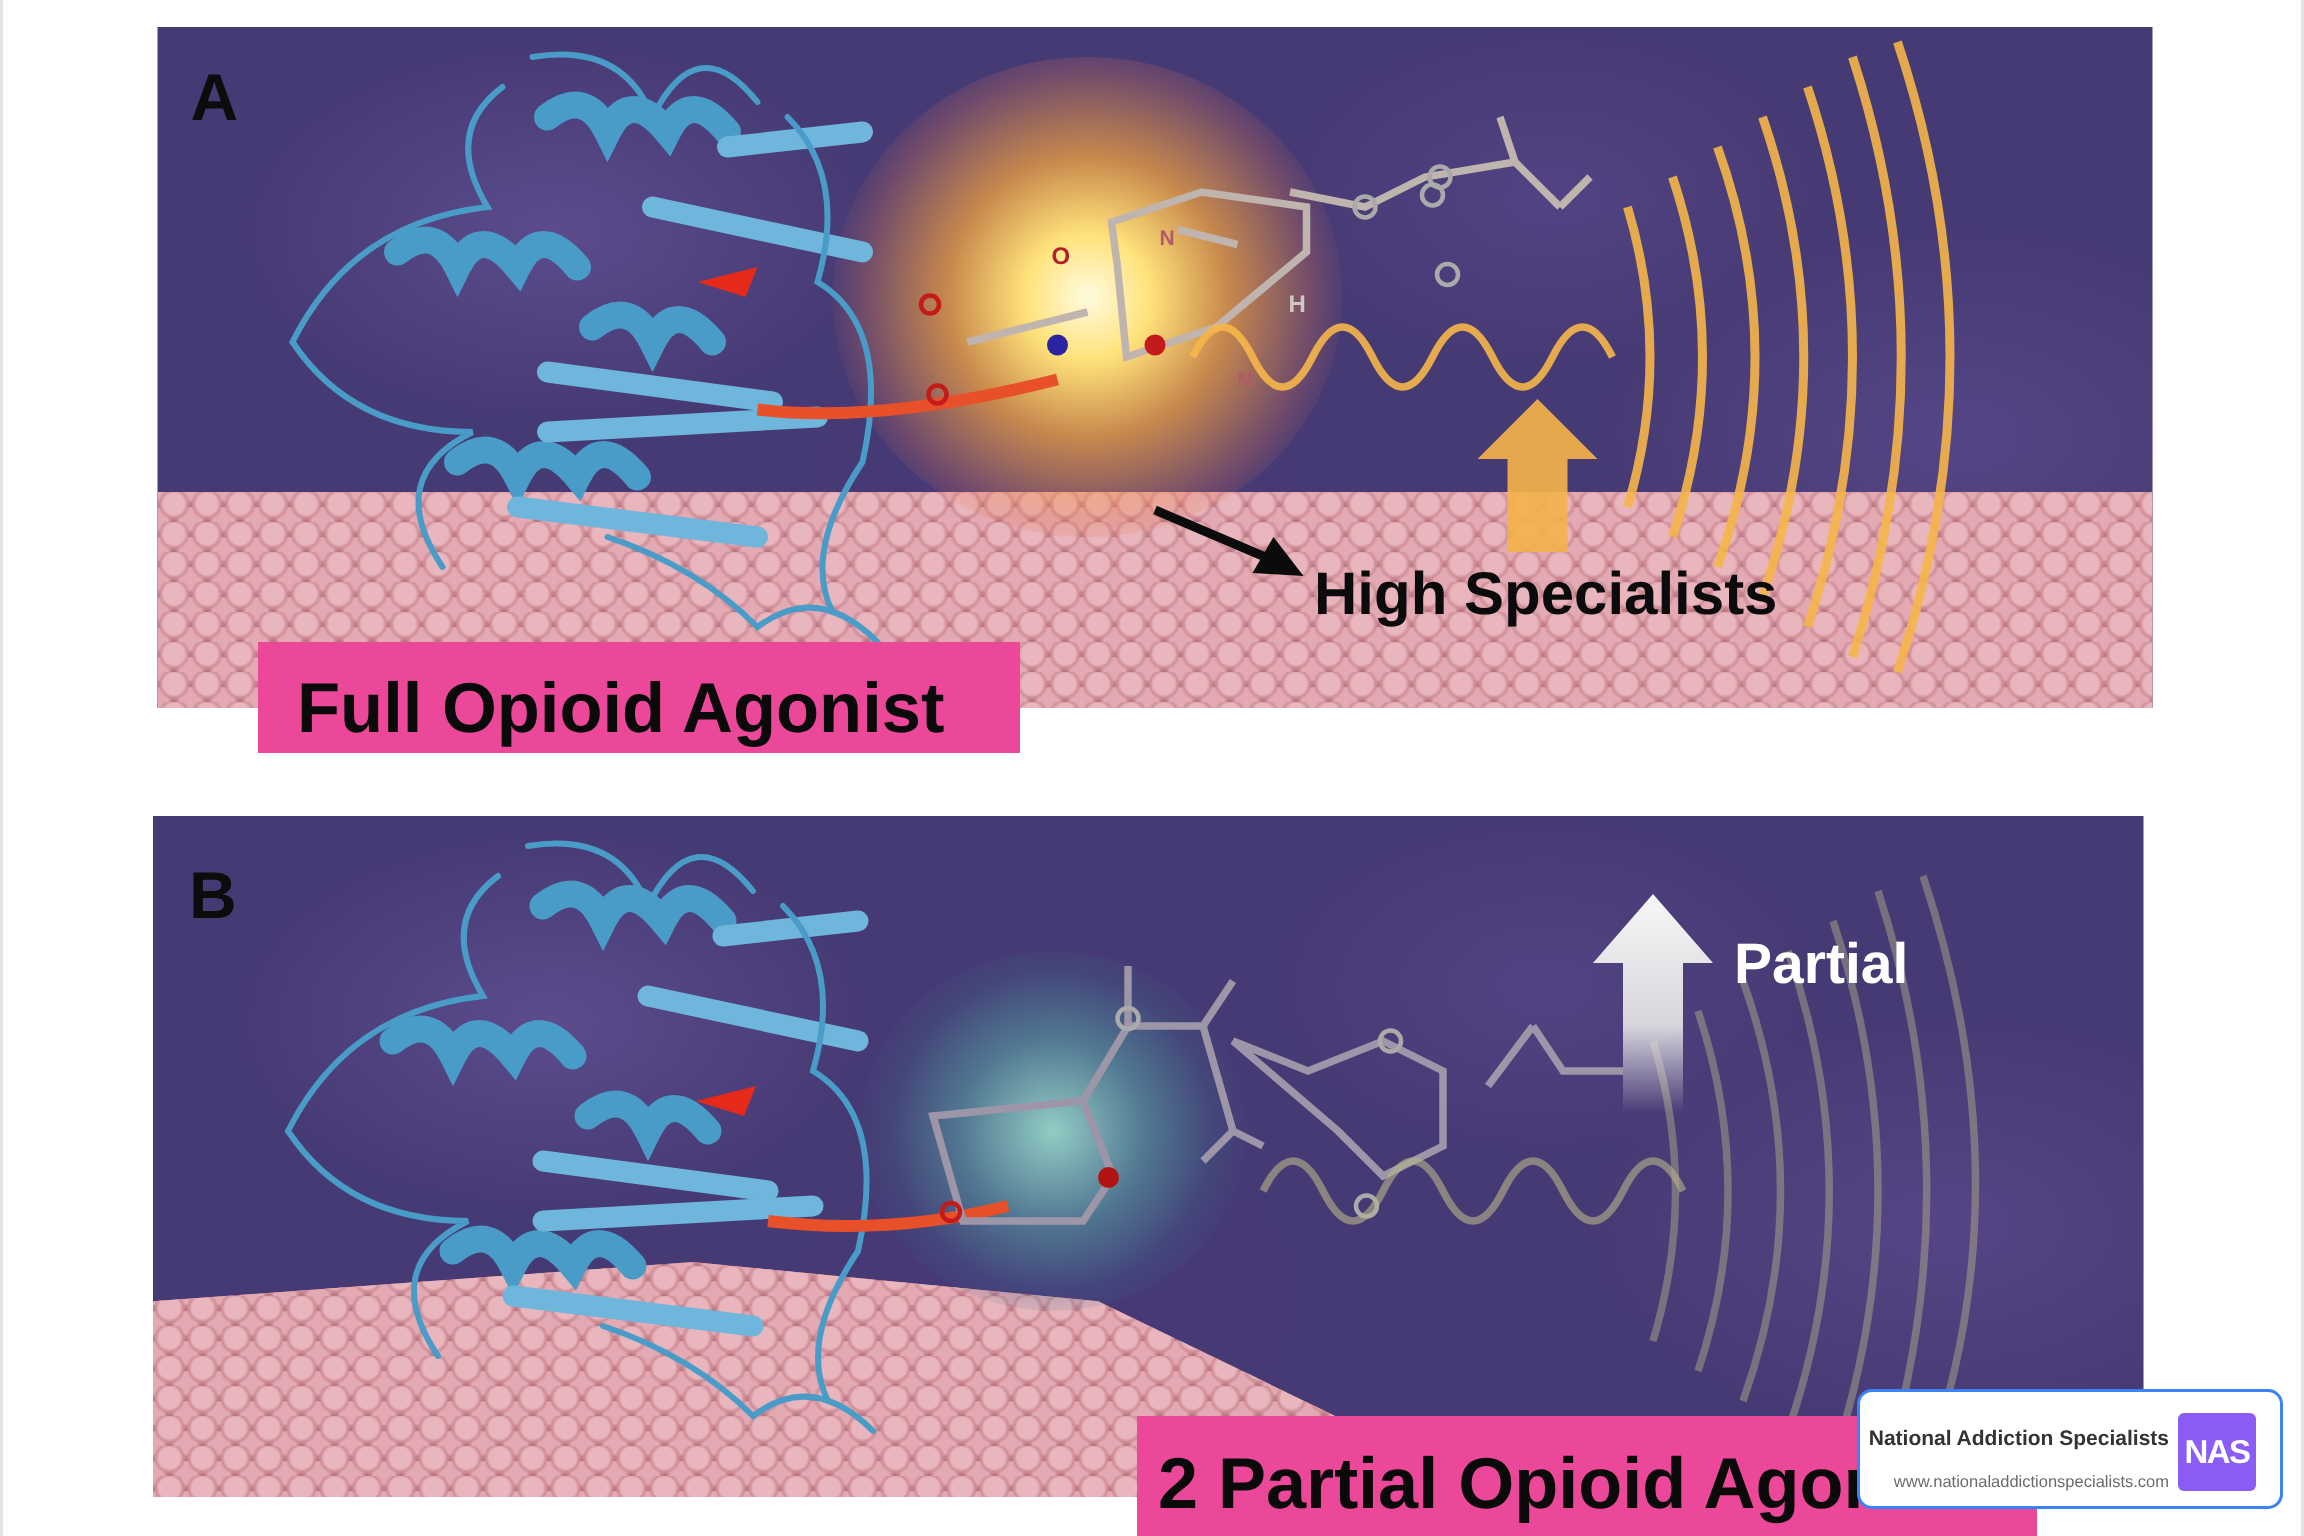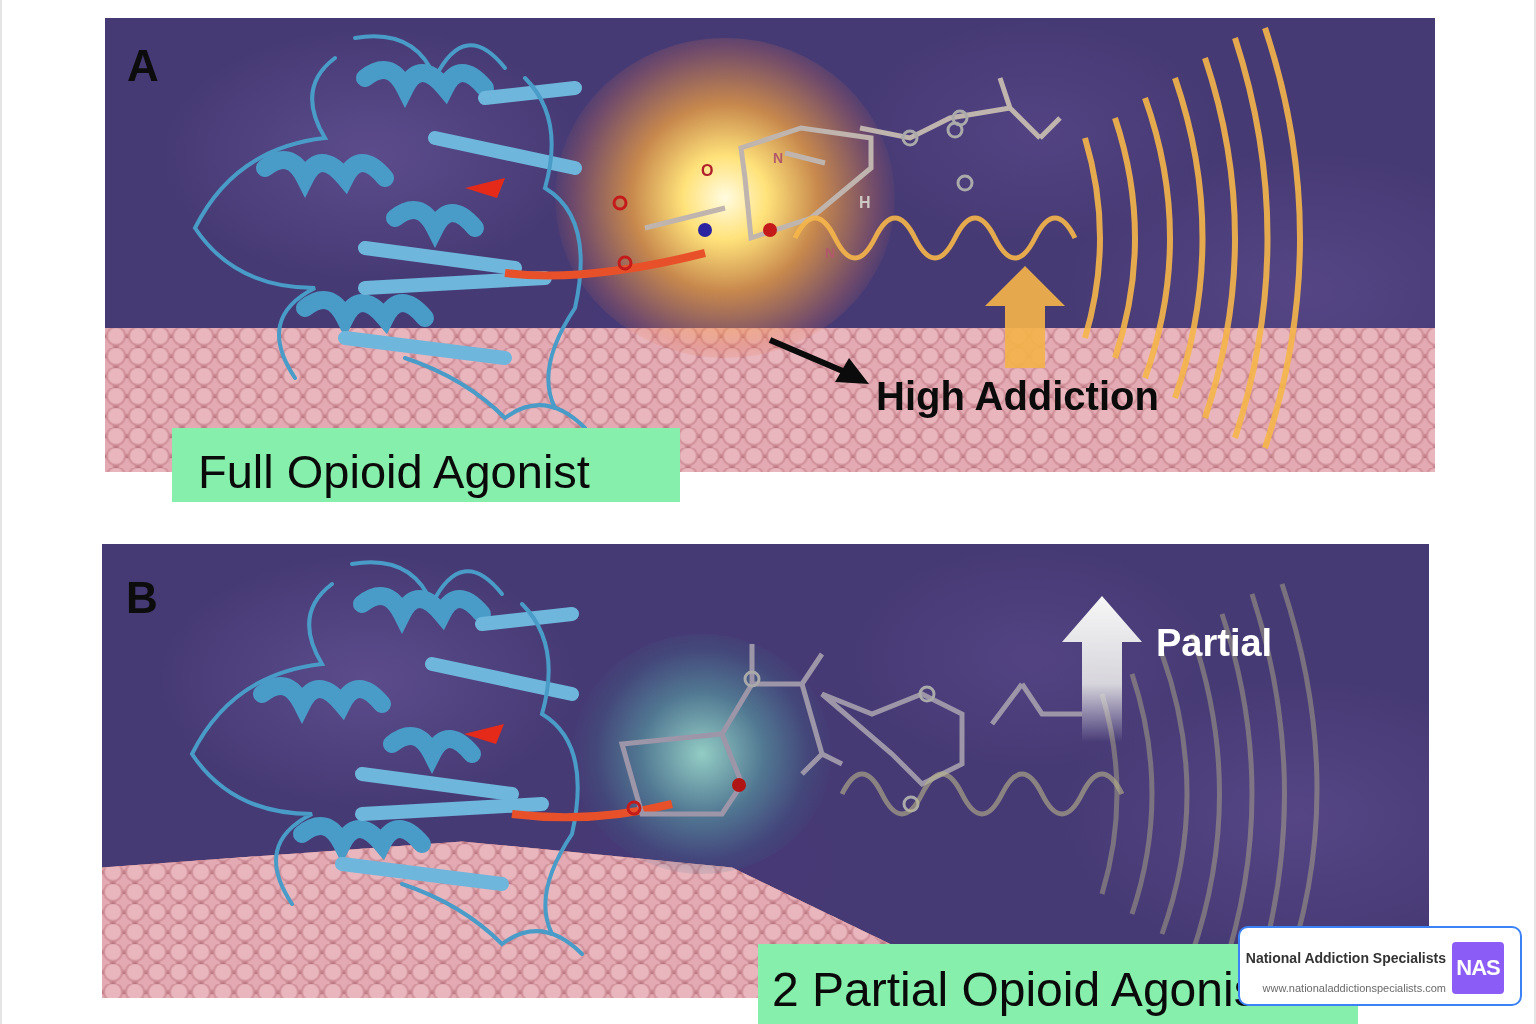--- a/index.html
+++ b/index.html
@@ -37,21 +37,21 @@
   .glow-a {
     position:absolute; left:450px; top:20px; width:340px; height:320px; border-radius:50%;
     background:radial-gradient(circle, #fffbe0 0%, #ffe27a 18%, rgba(255,170,60,0.7) 40%, rgba(230,120,80,0.25) 65%, transparent 75%);
   }
   .glow-b {
     position:absolute; left:470px; top:90px; width:260px; height:240px; border-radius:50%;
     background:radial-gradient(circle, rgba(160,230,210,0.85) 0%, rgba(90,170,170,0.55) 35%, rgba(60,110,140,0.25) 60%, transparent 75%);
   }
   .svg-layer { position:absolute; left:0; top:0; }
   .caption-box {
-    position:absolute; background:#86efac; color:#0a0a0a; font-weight:normal; line-height:1;
+    position:absolute; background:#ec4899; color:#0a0a0a; font-weight:bold; line-height:1;
   }
   #caption-a { left:172px; top:428px; width:508px; height:74px; font-size:47px; padding:20px 0 0 26px; box-sizing:border-box; }
   #caption-b { left:758px; top:944px; width:600px; height:80px; font-size:48px; padding:22px 0 0 14px; box-sizing:border-box; }
   .act-label { position:absolute; font-weight:bold; line-height:1.12; }
   #high-activation { left:876px; top:374px; font-size:40px; color:#0b0b0b; }
   #partial-activation { left:1156px; top:622px; font-size:38px; color:#ffffff; text-align:center; }
   .badge {
     position:absolute; left:1238px; top:926px; width:284px; height:80px;
     background:#ffffff; border:2px solid #3b82f6; border-radius:10px; box-sizing:border-box;
   }
@@ -136,21 +136,21 @@
 
     <g>
       <line x1="665" y1="322" x2="740" y2="354" stroke="#0b0b0b" stroke-width="6"></line>
       <polygon points="764,366 730,364 744,340" fill="#0b0b0b"></polygon>
     </g>
   </svg>
 
   <div class="panel-letter">A</div>
 </div>
 
-<div id="high-activation" class="act-label">High Addiction</div>
+<div id="high-activation" class="act-label">High Specialists</div>
 <div id="caption-a" class="caption-box">Full Opioid Agonist</div>
 
 <div id="panel-b" class="panel">
   <div class="membrane"></div>
   <div class="glow-b"></div>
 
   <svg class="svg-layer" width="1327" height="454">
     <g fill="none" stroke="#4a9cc8" stroke-linecap="round">
       <path d="M230 40 q-40 30 -10 80 q-90 10 -130 90 q40 60 120 60 q-60 30 -20 90" stroke-width="4"></path>
       <path d="M250 20 q60 -10 80 40 q30 -60 70 -10" stroke-width="4"></path>

